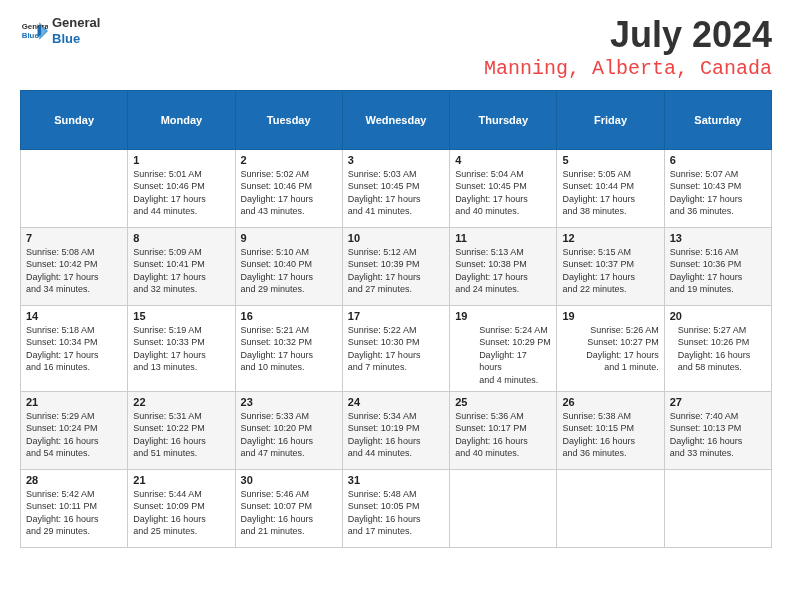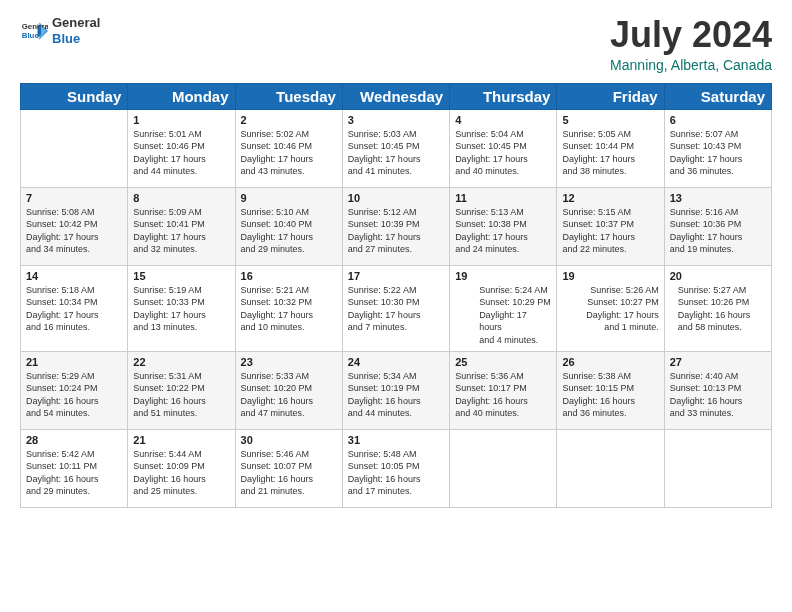--- a/index.html
+++ b/index.html
@@ -40,35 +40,36 @@
     .title-block {
       text-align: right;
     }
     .month-year {
       font-size: 36px;
       font-weight: bold;
       color: #333;
       line-height: 1.1;
     }
     .location {
-      font-size: 14px;
-      color: #0f766e;
+      font-size: 20px;
+      color: #ef4444;
       margin-top: 2px;
+      font-family: Liberation Mono, monospace;
     }
     .calendar {
       width: 100%;
       border-collapse: collapse;
       font-size: 10px;
     }
     .calendar th {
       background: #1a6db5;
       color: #fff;
-      text-align: right;
-      padding: 4px 6px;
-      font-size: 15px;
+      text-align: center;
+      padding: 23px 6px;
+      font-size: 11px;
       font-weight: bold;
       border: 1px solid #1560a0;
     }
     .calendar td {
       border: 1px solid #ccc;
       vertical-align: top;
       padding: 4px 5px;
       width: calc(100% / 7);
       height: 78px;
       background: #fff;
@@ -316,21 +317,21 @@
           </td>
           <td>
             <div class="day-number">26</div>
             <div class="day-info" style="white-space: pre-line;">Sunrise: 5:38 AM
 Sunset: 10:15 PM
 Daylight: 16 hours
 and 36 minutes.</div>
           </td>
           <td>
             <div class="day-number">27</div>
-            <div class="day-info" style="white-space: pre-line;">Sunrise: 4:40 AM
+            <div class="day-info" style="white-space: pre-line;">Sunrise: 7:40 AM
 Sunset: 10:13 PM
 Daylight: 16 hours
 and 33 minutes.</div>
           </td>
         </tr>
         <tr>
           <td>
             <div class="day-number">28</div>
             <div class="day-info" style="white-space: pre-line;">Sunrise: 5:42 AM
 Sunset: 10:11 PM

